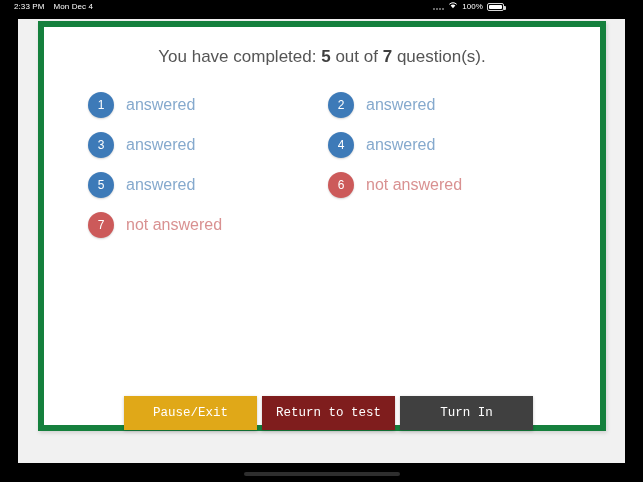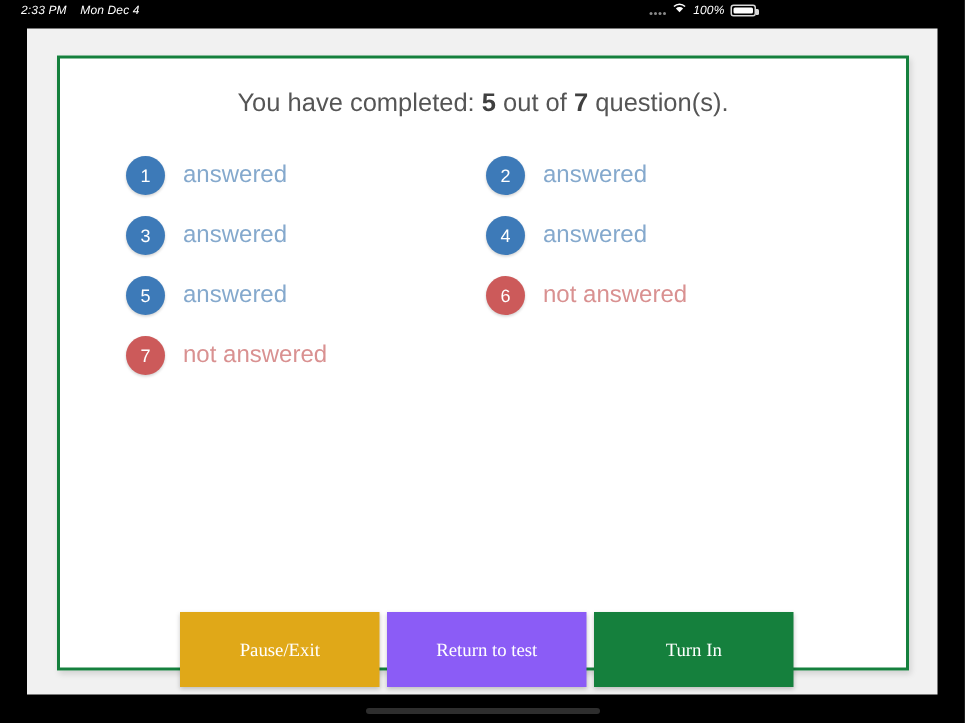--- a/index.html
+++ b/index.html
@@ -25,21 +25,20 @@
   
   #status-bar {
     position: absolute;
     left: 0;
     top: 0;
     width: 508px;
     height: 14px;
     color: #ffffff;
     font-size: 8px;
     line-height: 14px;
-    font-style: italic;
   }
   .sb-left {
     position: absolute;
     left: 14px;
     top: 0;
     display: flex;
     align-items: center;
     gap: 9px;
     white-space: nowrap;
   }
@@ -107,25 +106,25 @@
     width: 607px;
     height: 444px;
     background: #f1f1f1;
     overflow: hidden;
   }
 
   
   #card {
     position: absolute;
     left: 20px;
-    top: 18px;
+    top: 2px;
     width: 568px;
     height: 410px;
     background: #ffffff;
-    border: 2px solid #15803d;
+    border: 6px solid #15803d;
     box-shadow: 1px 2px 4px rgba(0,0,0,0.13);
     box-sizing: border-box;
   }
 
   
   #completion-heading {
     position: absolute;
     left: 0;
     top: 20px;
     width: 100%;
@@ -180,34 +179,34 @@
   
   #action-bar {
     position: absolute;
     left: 80px;
     top: 369px;
     display: flex;
     gap: 5px;
   }
   .action-button {
     width: 133px;
-    height: 50px;
+    height: 34px;
     border: none;
     color: #ffffff;
     font-size: 12.5px;
-    font-family: Liberation Serif, serif;
+    font-family: Liberation Mono, monospace;
     cursor: pointer;
     box-shadow: 0 1px 3px rgba(0,0,0,0.22);
     display: flex;
     align-items: center;
     justify-content: center;
   }
   .action-button.pause-exit { background: #e0a818; }
-  .action-button.return     { background: #8b5cf6; }
-  .action-button.turn-in    { background: #15803d; }
+  .action-button.return     { background: #7f1d1d; }
+  .action-button.turn-in    { background: #404040; }
 
   
   #home-indicator {
     position: absolute;
     left: 244px;
     top: 472px;
     width: 156px;
     height: 4px;
     border-radius: 2px;
     background: #2e2e2e;

